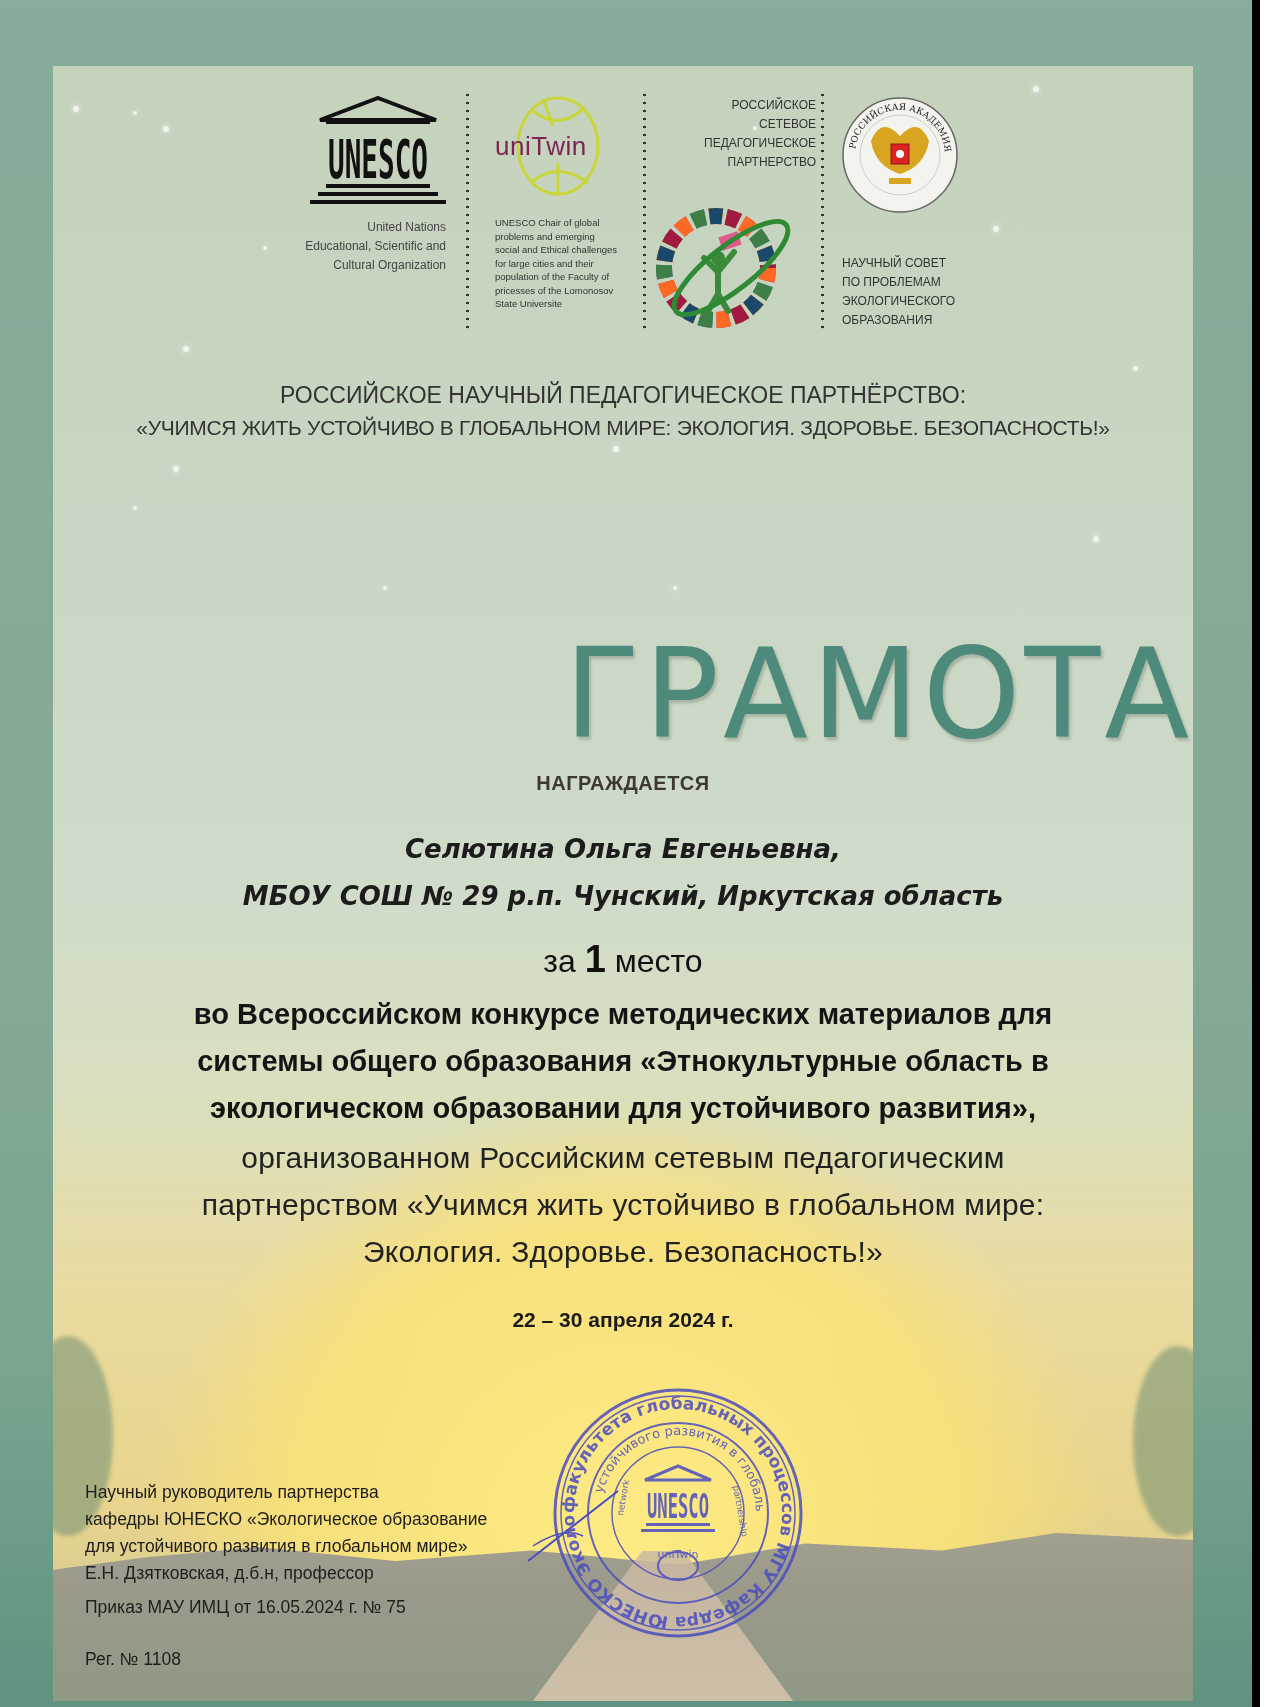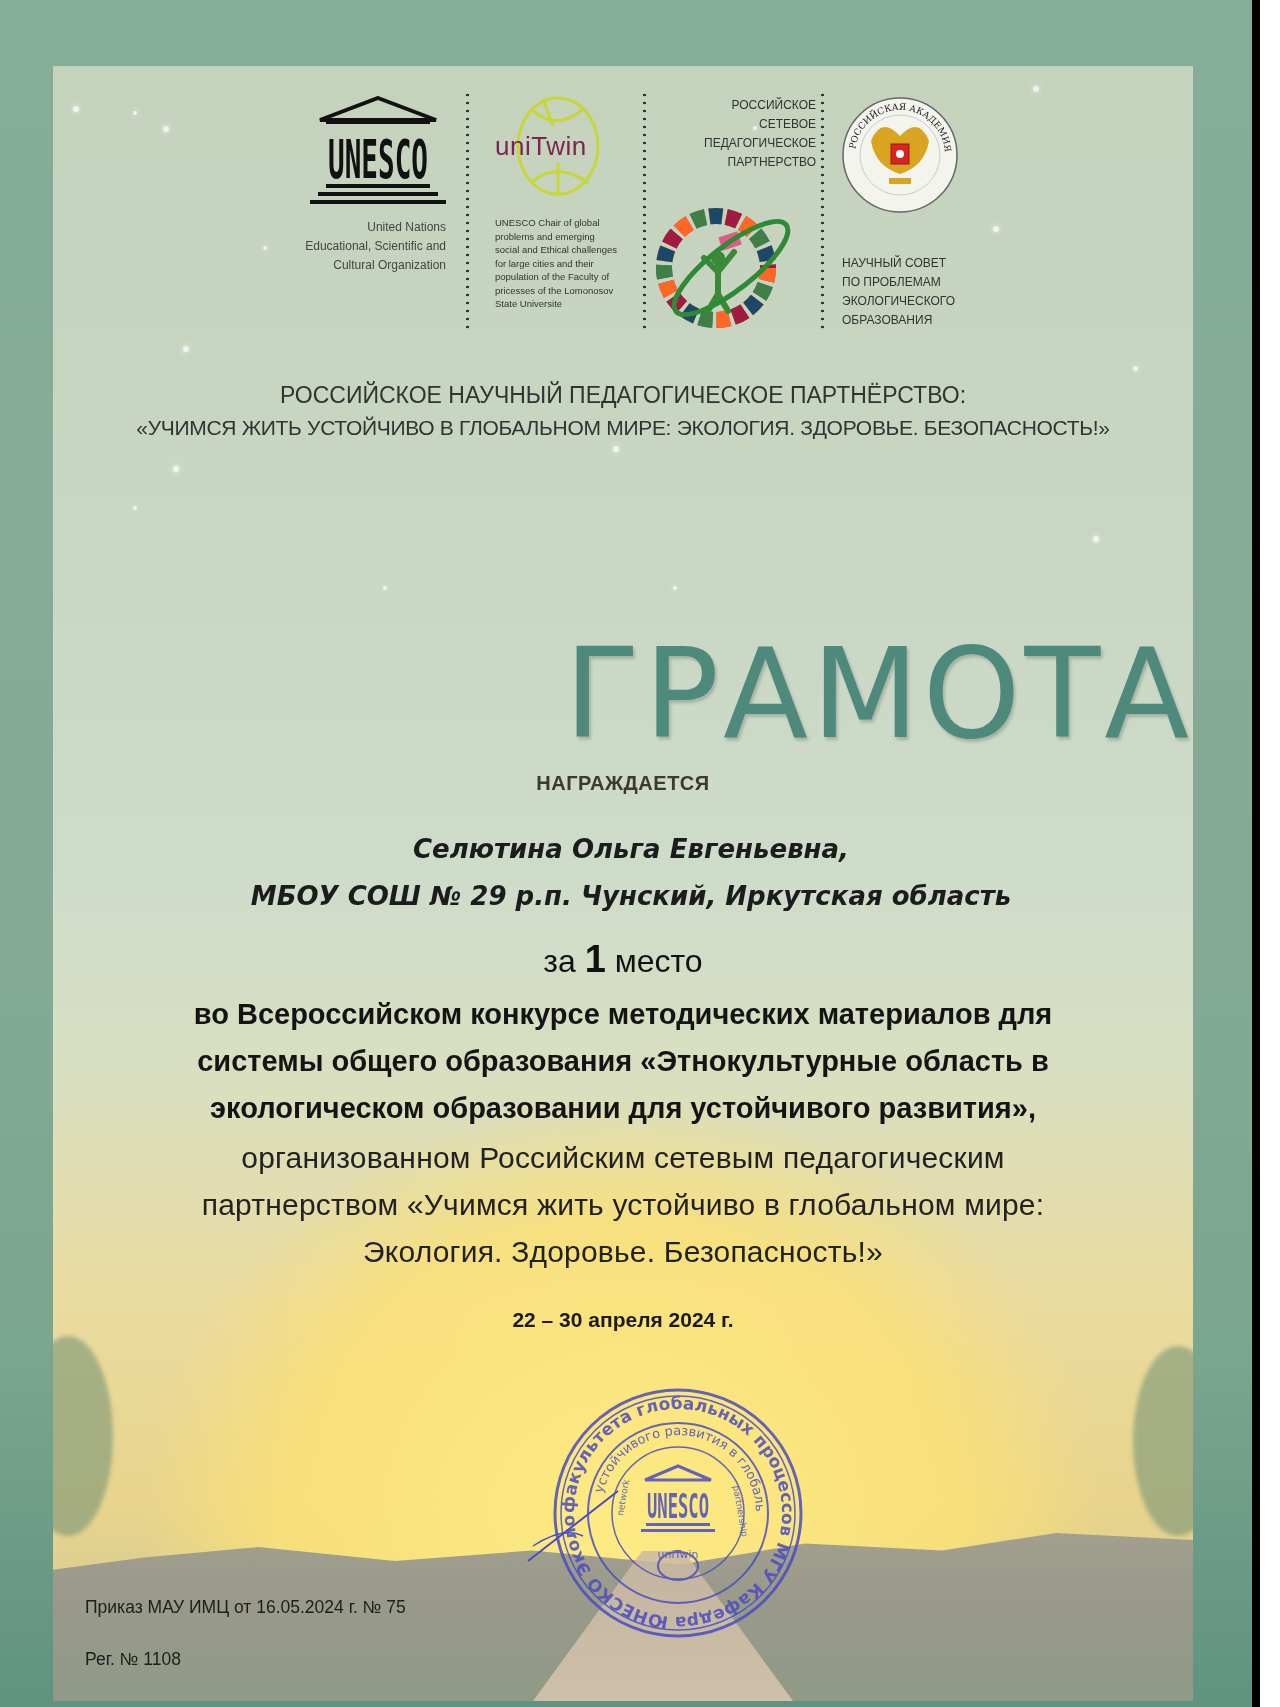--- a/index.html
+++ b/index.html
@@ -58,21 +58,21 @@
   .rao-seal { position: absolute; left: 5px; top: 0; width: 118px; height: 118px; }
   .rao-caption { position: absolute; left: 6px; top: 158px; font-family: "Liberation Sans", sans-serif; font-size: 12px; line-height: 19px; color: #333; text-transform: uppercase; }
 
   .org-title { position: absolute; left: 0; top: 313px; width: 1140px; text-align: center; font-family: "Liberation Sans", sans-serif; color: #333; }
   .org-line1 { font-size: 23px; line-height: 33px; }
   .org-line2 { font-size: 21px; line-height: 31px; letter-spacing: -0.3px; }
 
   .gramota { position: absolute; left: 0; top: 558px; width: 1140px; text-align: right; font-family: "DejaVu Sans", sans-serif; font-size: 124px; line-height: 140px; color: #4e8a7c; letter-spacing: 4px; text-shadow: 2px 3px 3px rgba(0,0,0,0.18); }
   .awarded { position: absolute; left: 0; top: 706px; width: 1140px; text-align: center; font-family: "Liberation Sans", sans-serif; font-weight: bold; font-size: 20px; color: #3d3a2c; letter-spacing: 0.5px; }
 
-  .recipient { position: absolute; left: 0; top: 760px; width: 1140px; text-align: center; font-family: "DejaVu Sans", sans-serif; font-style: italic; font-weight: bold; font-size: 26px; line-height: 47px; color: #1c1c1c; margin-left: 8px; }
+  .recipient { position: absolute; left: 0; top: 760px; width: 1140px; text-align: center; font-family: "DejaVu Sans", sans-serif; font-style: italic; font-weight: bold; font-size: 26px; line-height: 47px; color: #1c1c1c; }
 
   .place { position: absolute; left: 0; top: 872px; width: 1140px; text-align: center; font-family: "Liberation Sans", sans-serif; font-size: 32px; color: #111; }
   .place .num { font-size: 38px; font-weight: bold; }
 
   .contest { position: absolute; left: 30px; top: 925px; width: 1080px; text-align: center; font-family: "Liberation Sans", sans-serif; font-weight: bold; font-size: 29px; line-height: 47px; color: #141414; }
   .organizer { position: absolute; left: 30px; top: 1068px; width: 1080px; text-align: center; font-family: "Liberation Sans", sans-serif; font-size: 30px; line-height: 47px; color: #222; letter-spacing: 0.2px; }
 
   .dates { position: absolute; left: 0; top: 1242px; width: 1140px; text-align: center; font-family: "Liberation Sans", sans-serif; font-weight: bold; font-size: 21px; color: #1b1b1b; }
 
   .supervisor { position: absolute; left: 32px; top: 1413px; font-family: "Liberation Sans", sans-serif; font-size: 17.5px; line-height: 27px; color: #1e1e1e; }
@@ -227,20 +227,26 @@
   </div>
 
   <div class="organizer">
     <div>организованном Российским сетевым педагогическим</div>
     <div>партнерством «Учимся жить устойчиво в глобальном мире:</div>
     <div>Экология. Здоровье. Безопасность!»</div>
   </div>
 
   <div class="dates">22 – 30 апреля 2024 г.</div>
 
+  <div class="supervisor">
+    <div>Научный руководитель партнерства</div>
+    <div>кафедры ЮНЕСКО «Экологическое образование</div>
+    <div>для устойчивого развития в глобальном мире»</div>
+    <div>Е.Н. Дзятковская, д.б.н, профессор</div>
+  </div>
   <div class="order">Приказ МАУ ИМЦ от 16.05.2024 г. № 75</div>
   <div class="reg">Рег. № 1108</div>
 
   <svg class="signature" viewBox="0 0 100 80">
     <path d="M5 75 L95 5" stroke="#4a4dc0" stroke-width="2" fill="none"></path>
     <path d="M10 60 Q40 40 60 50" stroke="#4a4dc0" stroke-width="1.5" fill="none"></path>
   </svg>
 
   <svg class="stamp" viewBox="0 0 255 255">
     <circle cx="127" cy="127" r="123" fill="none" stroke="#4a4dc0" stroke-width="3"></circle>

